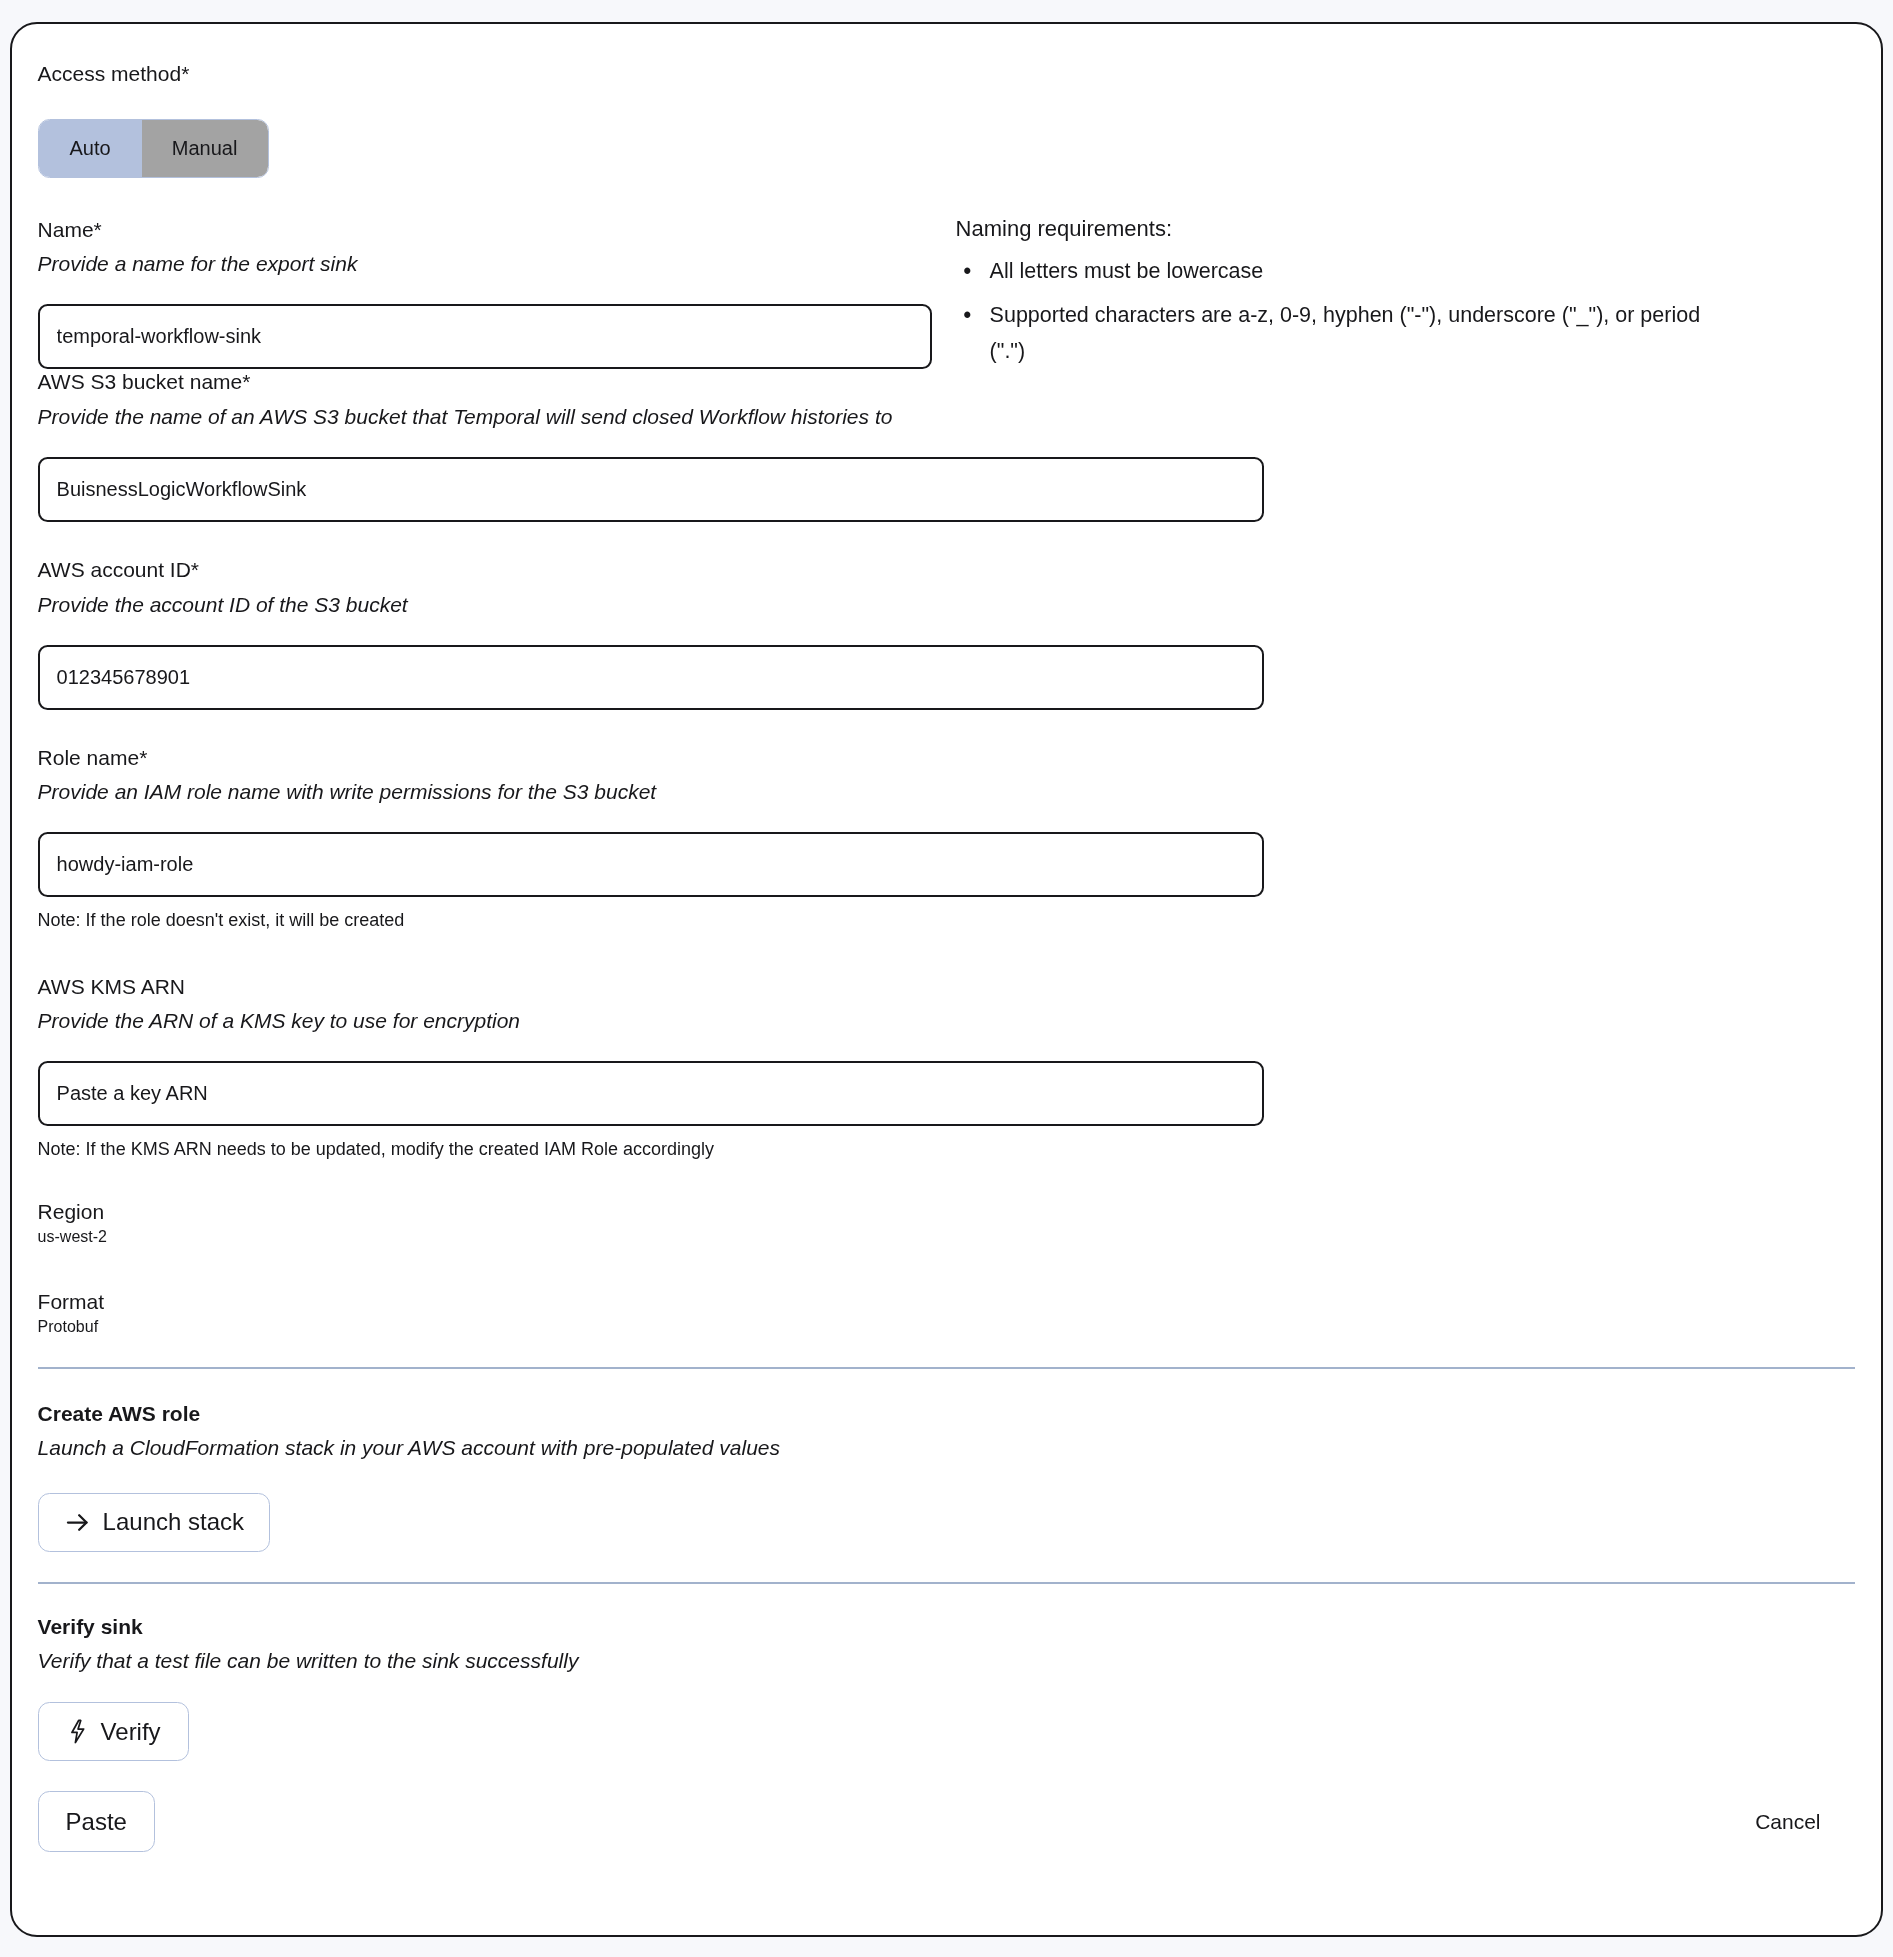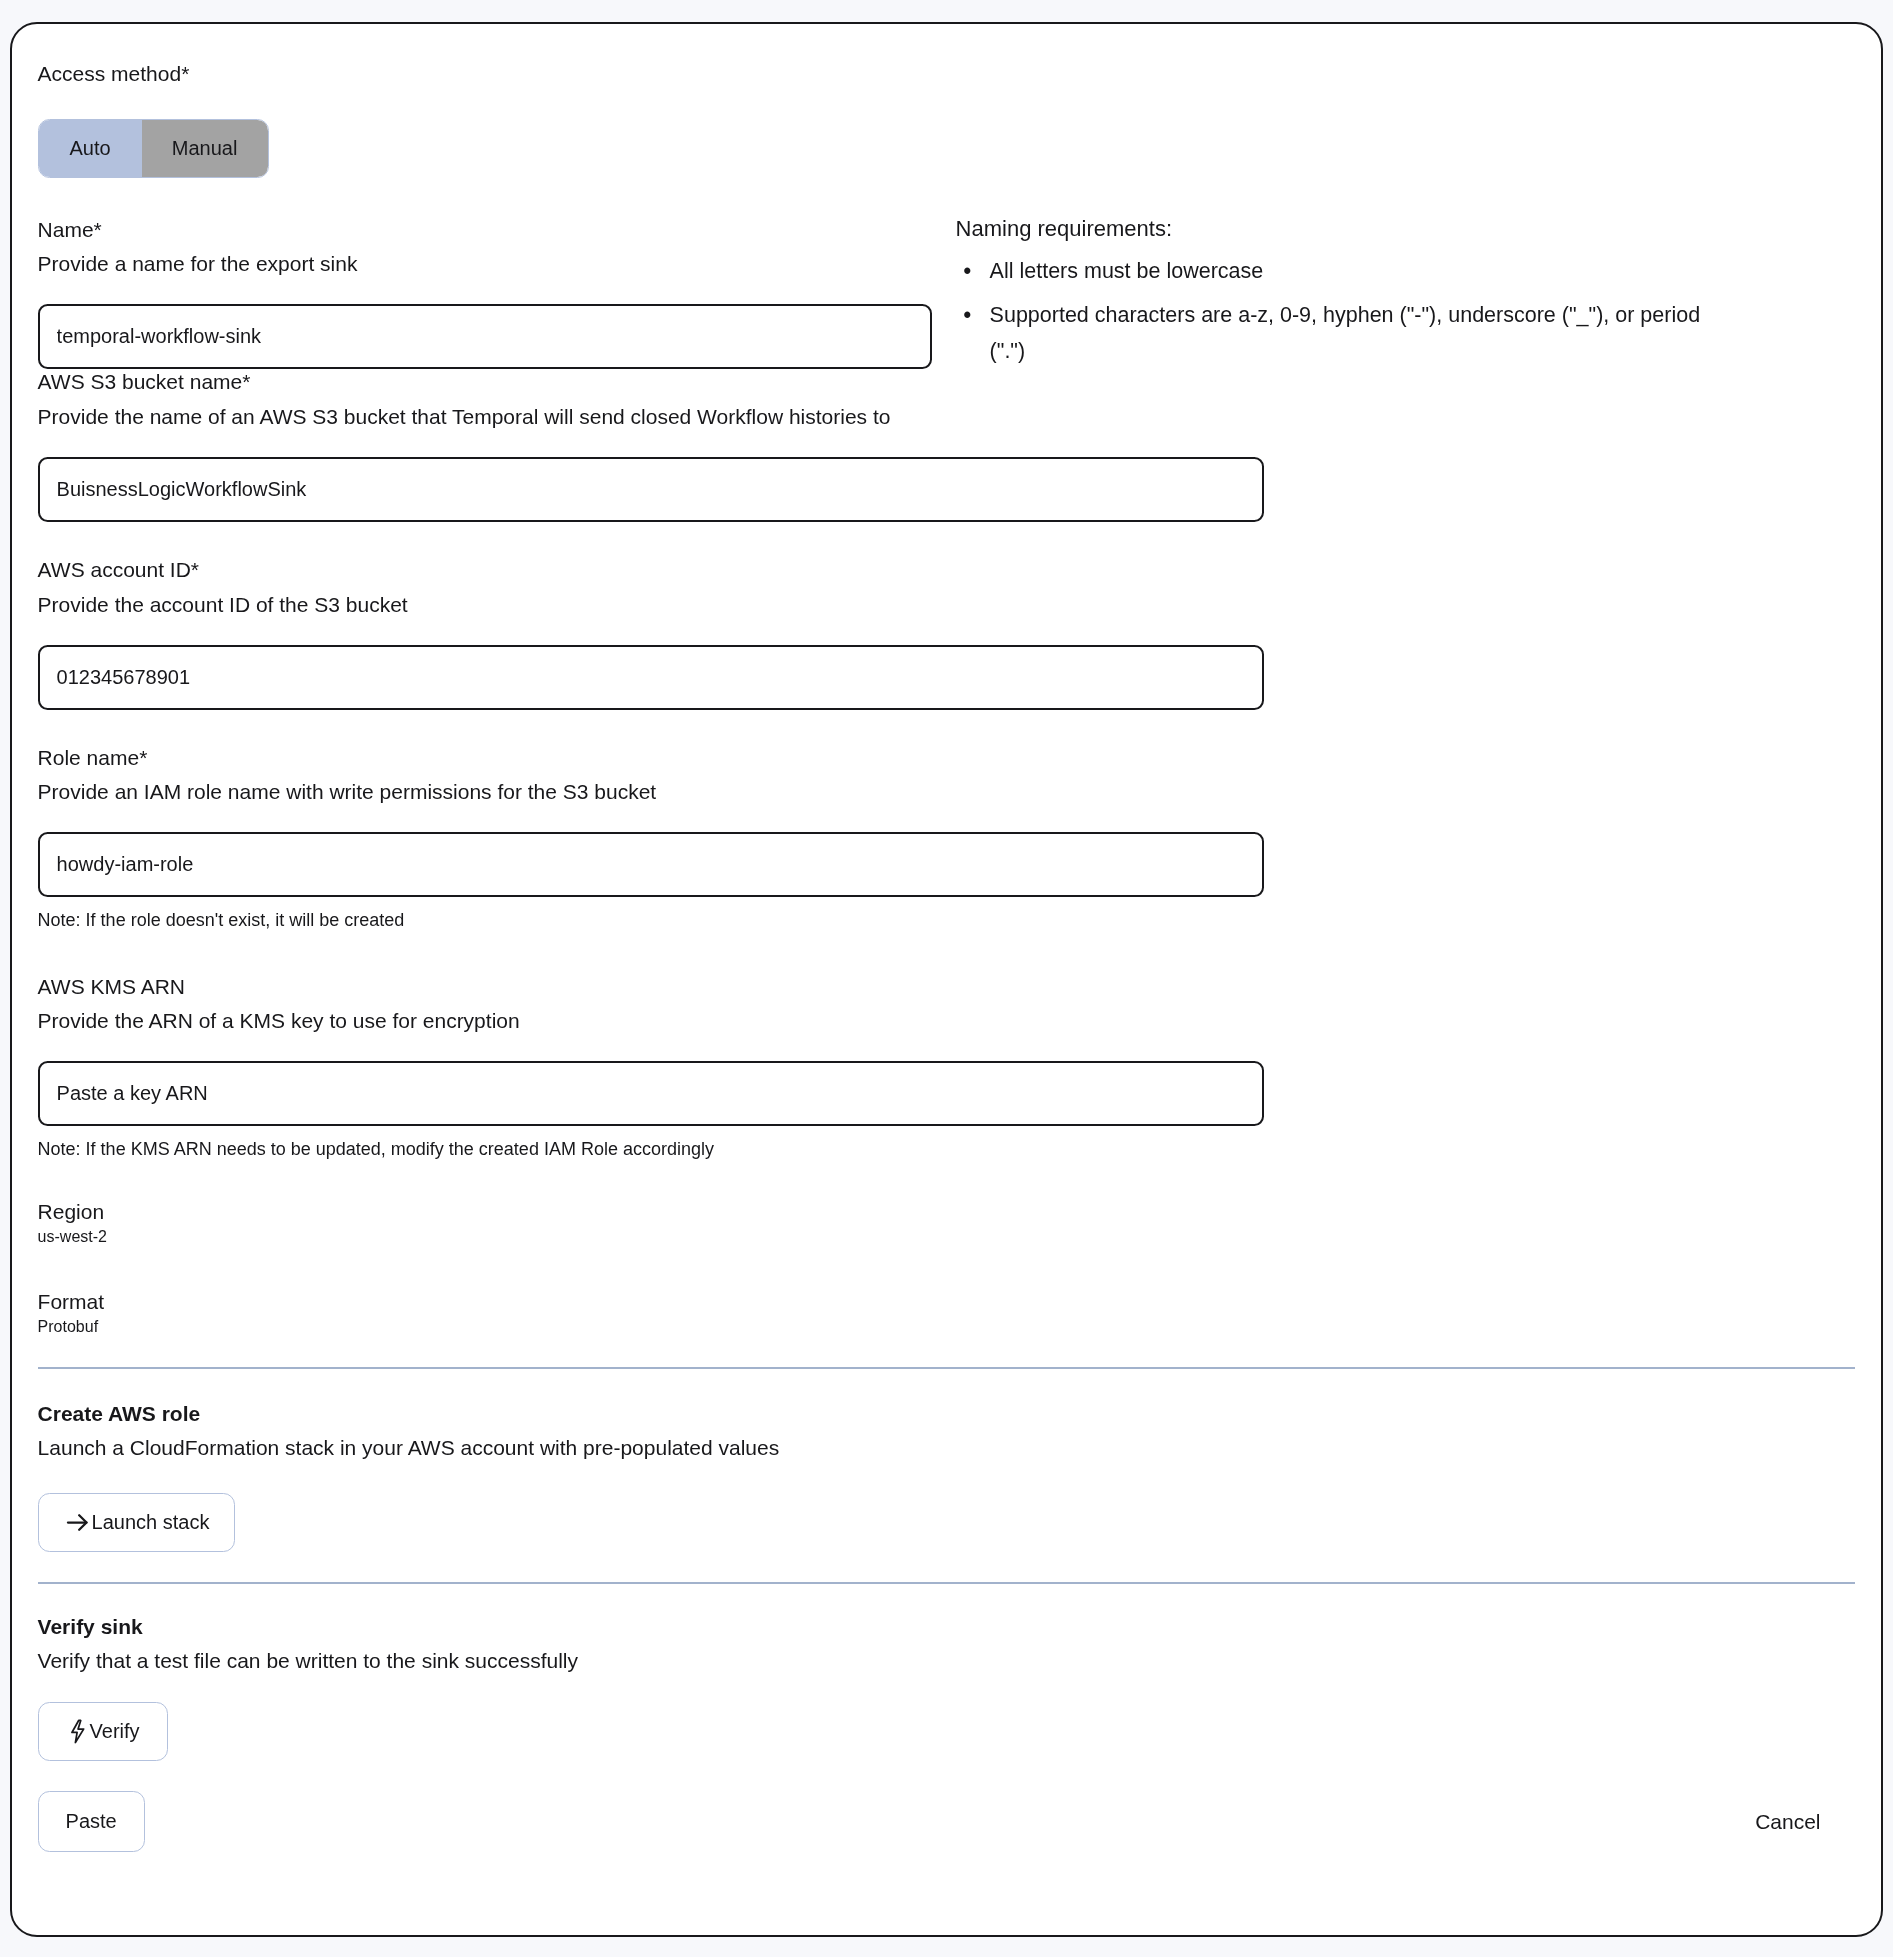--- a/index.html
+++ b/index.html
@@ -21,20 +21,21 @@
     padding:37px 26px 0 26px;
   }
   .label{
     font-size:21px;
     line-height:25px;
   }
   .desc{
     font-size:21px;
     line-height:25px;
     margin-top:9.6px;
+    font-style:italic;
   }
   .note{
     font-size:18px;
     line-height:23px;
     margin-top:11.5px;
   }
   .value-text{
     font-size:16px;
     line-height:25px;
     margin-top:0;
@@ -132,30 +133,30 @@
     line-height:25px;
     font-weight:700;
     margin-top:32px;
   }
   .section-title-verify{ margin-top:30px; }
   
   .btn{
     appearance:none;
     display:inline-flex;
     align-items:center;
-    gap:1px;
+    gap:12px;
     margin-top:32.5px;
     height:59px;
     box-sizing:border-box;
     padding:0 25px;
     background:#ffffff;
     border:1.9px solid #b3c1dd;
     border-radius:11.5px;
     font-family:"Liberation Sans", sans-serif;
-    font-size:20px;
+    font-size:24px;
     color:#18181b;
     cursor:pointer;
   }
   .btn-verify{ margin-top:29px; padding:0 27px; }
   .icon{ display:inline-flex; align-items:center; }
   
   .actions-row{
     margin-top:30px;
     display:flex;
     align-items:center;

